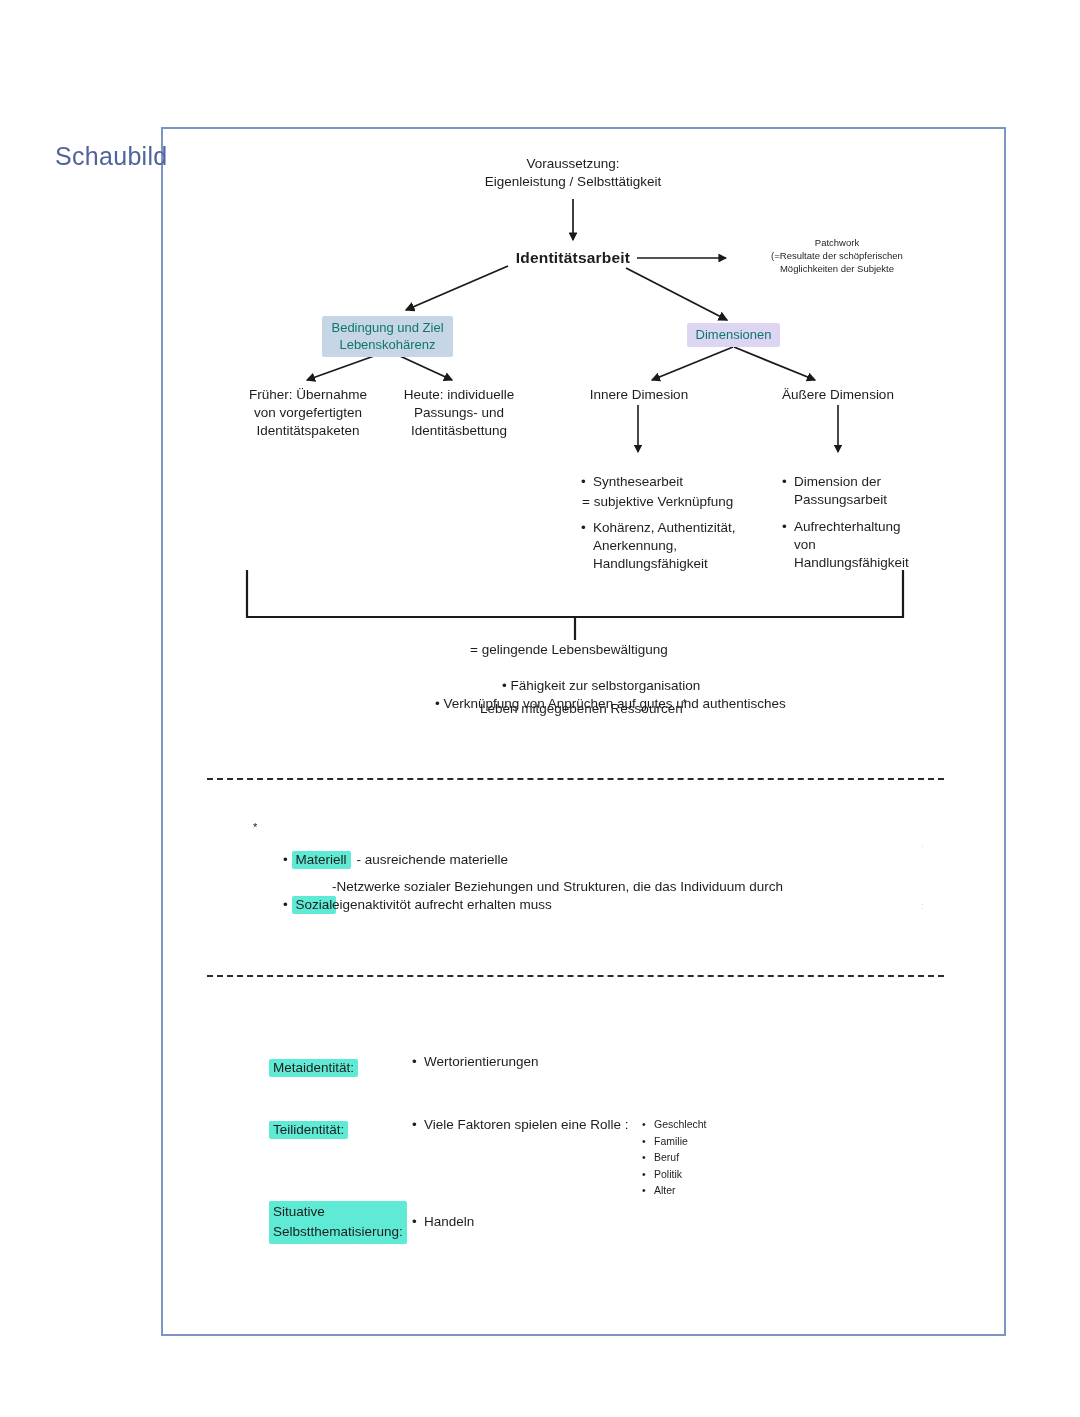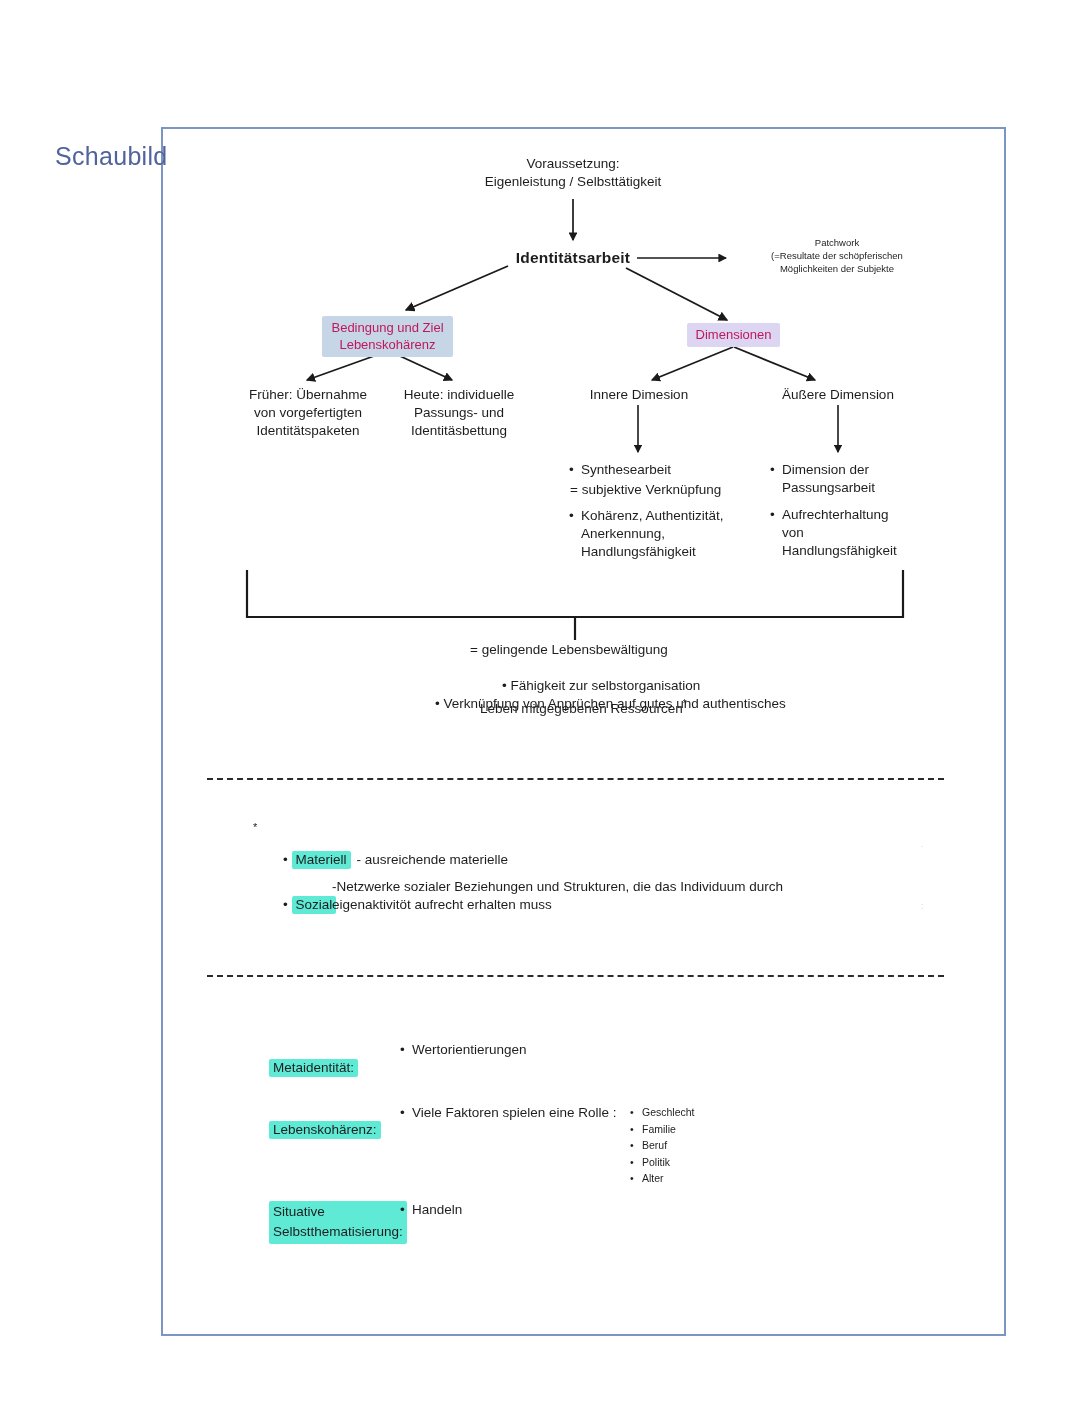--- a/index.html
+++ b/index.html
@@ -60,40 +60,40 @@
   .hl-purple {
     background: #dcd6f2;
     border-radius: 2px;
   }
   .chip {
     position: absolute;
     padding: 3px 8px 4px 8px;
     font-size: 13px;
     line-height: 17px;
     text-align: center;
-    color: #be185d;
+    color: #0f766e;
     white-space: pre;
     box-sizing: border-box;
   }
   .inline-hl {
     background: #5eead4;
     padding: 1px 4px 2px 4px;
     border-radius: 2px;
   }
   
   #vec {
     position: absolute;
     left: 0; top: 0;
     width: 1080px; height: 1417px;
     pointer-events: none;
   }
   
   ul.bl {
     position: absolute;
-    margin: 0;
+    margin: 12px;
     padding: 0 0 0 14px;
     list-style: none;
     font-size: 13.5px;
     line-height: 18px;
   }
   ul.bl > li {
     position: relative;
     margin: 0 0 2px 0;
     white-space: pre-line;
   }
@@ -231,21 +231,21 @@
   <div class="dash" style="left:207px; top:975px; width:737px;"></div>
 
   <div class="t" style="left:254px; top:1041px;">
     <span class="inline-hl">Metaidentität:</span>
   </div>
   <ul class="bl" style="left:398px; top:1041px; width:400px;">
     <li class="b">Wertorientierungen</li>
   </ul>
 
   <div class="t" style="left:254px; top:1103px;">
-    <span class="inline-hl">Lebenskohärenz:</span>
+    <span class="inline-hl">Teilidentität:</span>
   </div>
   <ul class="bl" style="left:398px; top:1104px; width:250px;">
     <li class="b">Viele Faktoren spielen eine Rolle :</li>
   </ul>
   <ul class="bl tiny" style="left:628px; top:1105px; width:130px; font-size:10.5px; line-height:14.5px;">
     <li class="b">Geschlecht</li>
     <li class="b">Familie</li>
     <li class="b">Beruf</li>
     <li class="b">Politik</li>
     <li class="b">Alter</li>

